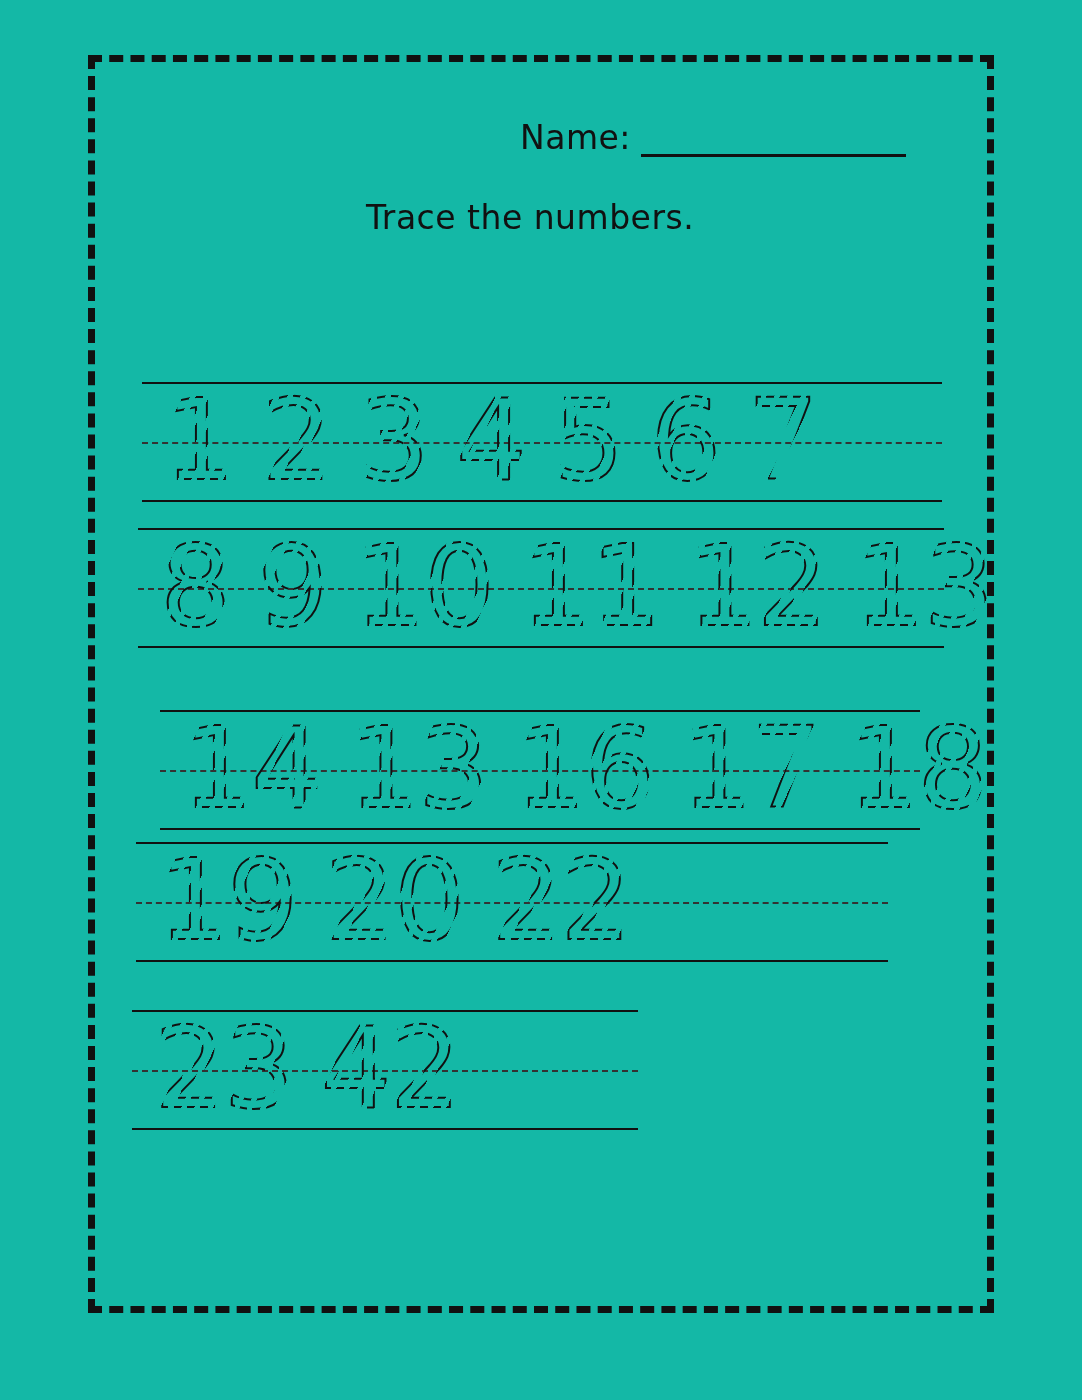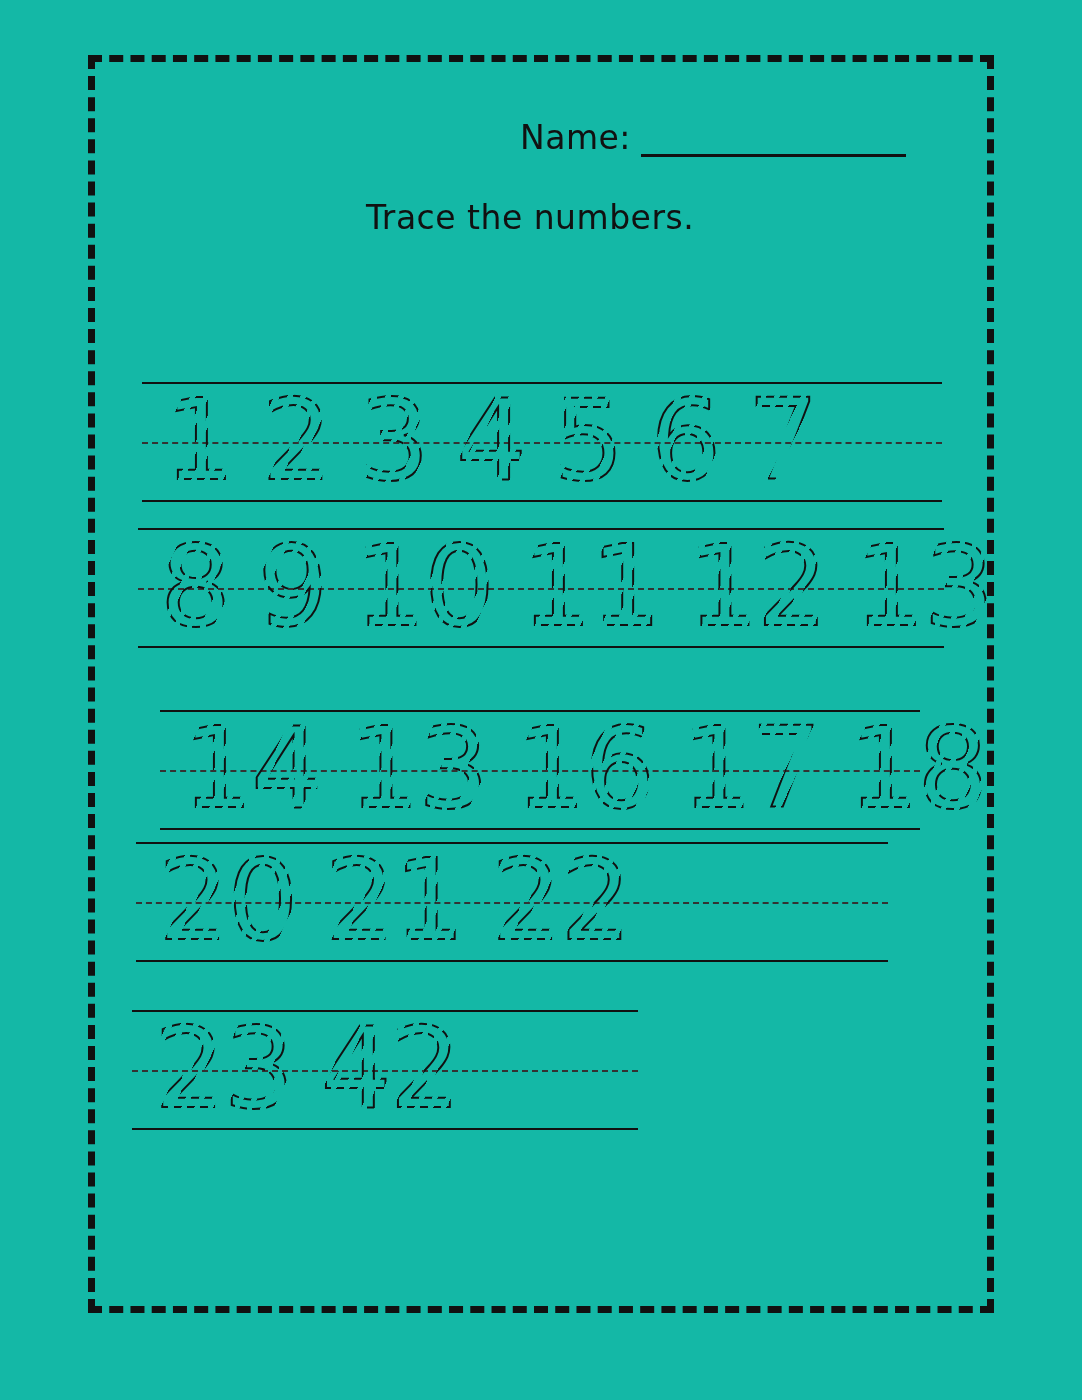--- a/index.html
+++ b/index.html
@@ -185,22 +185,22 @@
         <span class="trace-num">17</span>
         <span class="trace-num">18</span>
       </div>
     </div>
 
     <div class="trace-row" id="row-4">
       <div class="rule-top"></div>
       <div class="rule-mid"></div>
       <div class="rule-bottom"></div>
       <div class="digits">
+        <span class="trace-num">19</span>
         <span class="trace-num">20</span>
-        <span class="trace-num">21</span>
         <span class="trace-num">22</span>
       </div>
     </div>
 
     <div class="trace-row" id="row-5">
       <div class="rule-top"></div>
       <div class="rule-mid"></div>
       <div class="rule-bottom"></div>
       <div class="digits">
         <span class="trace-num">23</span>

